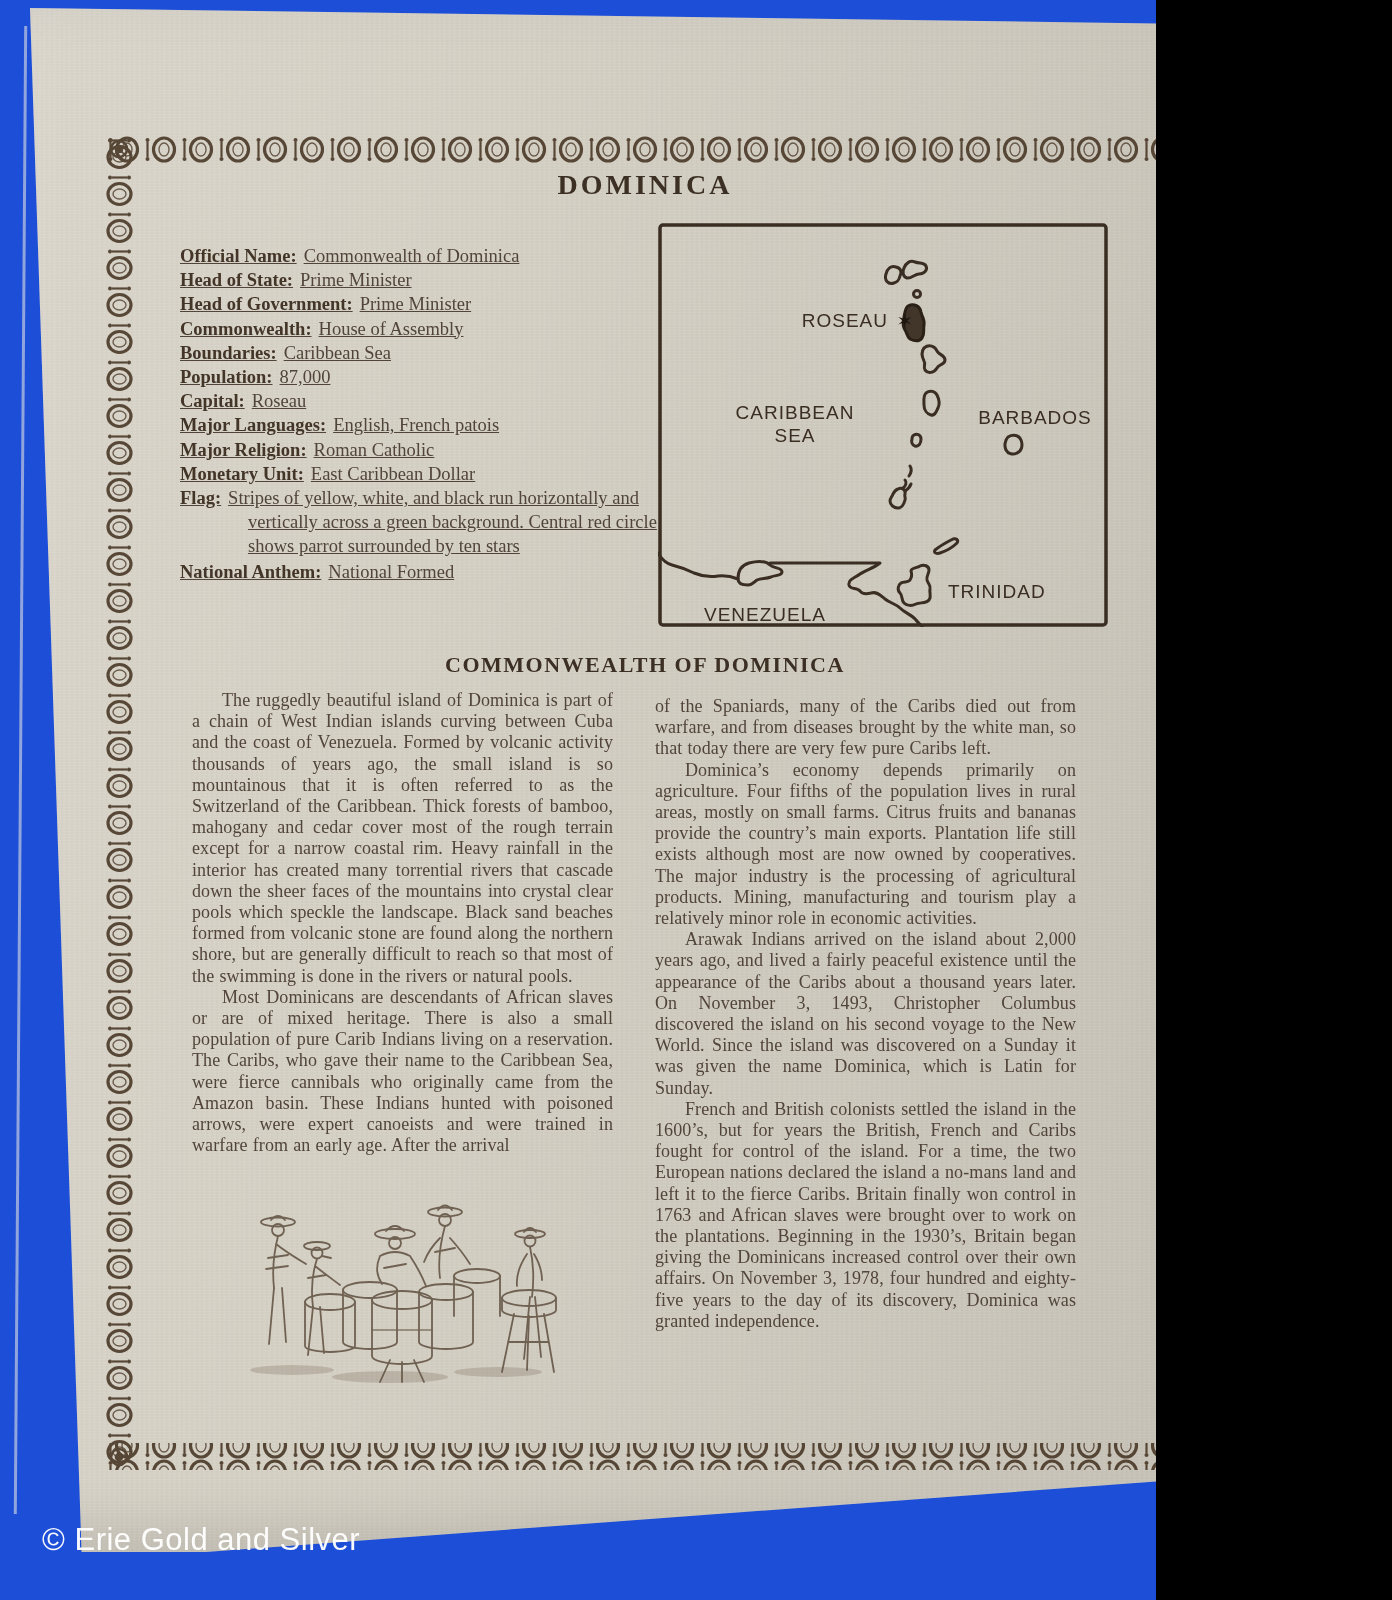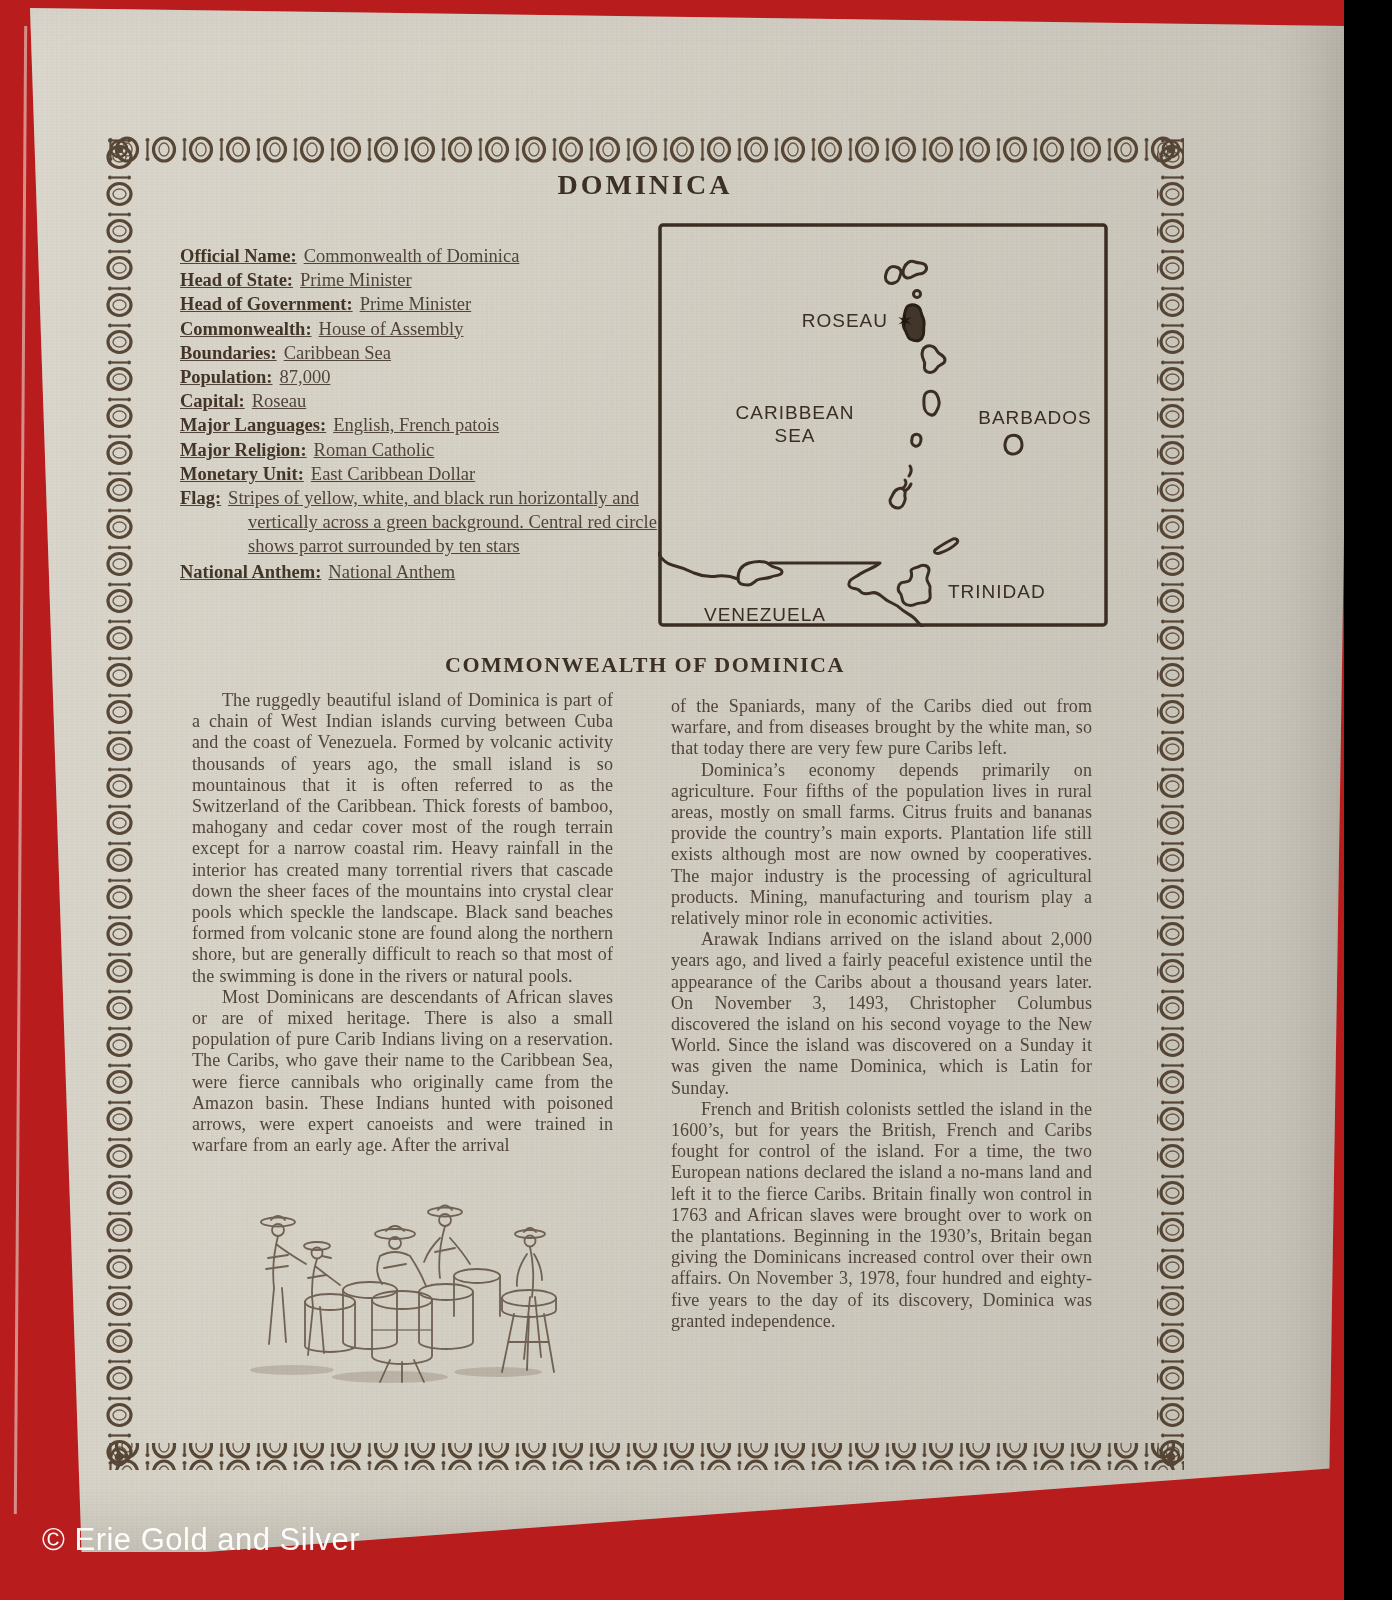--- a/index.html
+++ b/index.html
@@ -1,16 +1,16 @@
 <!DOCTYPE html>
 <html><head>
 <meta charset="utf-8">
 <style>
   html,body{margin:0;padding:0;background:#000;}
-  .stage{position:relative;width:1344px;height:1600px;background:#b91c1c;overflow:hidden;
+  .stage{position:relative;width:1156px;height:1600px;background:#1d4ed8;overflow:hidden;
          font-family:"Liberation Serif",serif;}
   
   .edge-light{position:absolute;left:19px;top:26px;width:3px;height:1488px;
               background:rgba(238,235,226,.55);transform:rotate(.4deg);}
   
   .card{position:absolute;left:26px;top:6px;width:1330px;height:1546px;
         background:
           linear-gradient(100deg, rgba(255,255,255,.10) 0%, rgba(255,255,255,0) 30%, rgba(0,0,0,.07) 88%),
           repeating-linear-gradient(0deg, rgba(255,255,255,.07) 0 1px, rgba(0,0,0,0) 1px 3px),
           repeating-linear-gradient(90deg, rgba(0,0,0,.015) 0 2px, rgba(0,0,0,0) 2px 5px),
@@ -20,21 +20,21 @@
   .frame{position:absolute;left:80px;top:130px;width:1078px;height:1334px;opacity:.92;}
   .page-title{position:absolute;left:80px;top:163px;width:1078px;margin:0;text-align:center;
         font-size:28px;font-weight:bold;letter-spacing:3px;color:#3c2f23;}
   .facts{position:absolute;left:154px;top:238px;width:478px;font-size:18.5px;line-height:24.2px;color:#51443a;text-decoration:underline;}
   .fact{padding-left:68px;text-indent:-68px;}
   .fact .label{font-weight:bold;color:#433527;margin-right:7px;}
   .fact.anthem{margin-top:1px;}
   .mapbox{position:absolute;left:632px;top:217px;width:450px;height:404px;}
   .article-heading{position:absolute;left:80px;top:646px;width:1078px;margin:0;text-align:center;
         font-size:22px;font-weight:bold;letter-spacing:1.5px;color:#3c2f23;}
-  .cols{position:absolute;left:166px;top:684px;width:900px;display:flex;gap:58px;}
+  .cols{position:absolute;left:166px;top:684px;width:900px;display:flex;gap:42px;}
   .col{width:421px;font-size:18px;line-height:21.2px;text-align:justify;color:#51443a;
        letter-spacing:.1px;word-spacing:.5px;}
   .col p{margin:0;text-indent:30px;}
   .col p.no-indent{text-indent:0;margin-top:6px;}
   .illustration{margin:26px 0 0 38px;opacity:.88;}
   .watermark{position:absolute;left:42px;top:1522px;font-family:"Liberation Sans",sans-serif;
         font-size:31px;color:rgba(255,255,255,.96);letter-spacing:.5px;}
   .maplabel{font-family:"Liberation Sans",sans-serif;letter-spacing:1px;fill:#3a2d21;}
 </style>
 </head>
@@ -85,21 +85,21 @@
       <div class="fact"><span class="label">Head of State:</span><span>Prime Minister</span></div>
       <div class="fact"><span class="label">Head of Government:</span><span>Prime Minister</span></div>
       <div class="fact"><span class="label">Commonwealth:</span><span>House of Assembly</span></div>
       <div class="fact"><span class="label">Boundaries:</span><span>Caribbean Sea</span></div>
       <div class="fact"><span class="label">Population:</span><span>87,000</span></div>
       <div class="fact"><span class="label">Capital:</span><span>Roseau</span></div>
       <div class="fact"><span class="label">Major Languages:</span><span>English, French patois</span></div>
       <div class="fact"><span class="label">Major Religion:</span><span>Roman Catholic</span></div>
       <div class="fact"><span class="label">Monetary Unit:</span><span>East Caribbean Dollar</span></div>
       <div class="fact"><span class="label">Flag:</span><span>Stripes of yellow, white, and black run horizontally and vertically across a green background. Central red circle shows parrot surrounded by ten stars</span></div>
-      <div class="fact anthem"><span class="label">National Anthem:</span><span>National Anthem</span></div>
+      <div class="fact anthem"><span class="label">National Anthem:</span><span>National Formed</span></div>
     </div>
 
     <div class="mapbox">
       <svg width="450" height="404" viewBox="0 0 450 404">
         <rect x="2" y="2" width="446" height="400" rx="3" fill="none" stroke="#3a2d21" stroke-width="3.5"></rect>
         <g fill="none" stroke="#3a2d21" stroke-width="3" stroke-linejoin="round" stroke-linecap="round">
           <path d="M236,60 c-6,2 -10,-3 -8,-9 c1,-5 5,-9 10,-7 c5,1 6,5 4,9 c-1,4 -2,6 -6,7 z"></path>
           <path d="M249,55 c-4,-1 -5,-6 -3,-10 c2,-5 6,-8 11,-6 c5,2 9,0 11,4 c2,4 -2,8 -7,8 c-4,0 -8,5 -12,4 z"></path>
           <circle cx="259" cy="71" r="3.5"></circle>
           <path d="M250,83 c6,-3 12,0 13,6 c1,5 4,8 3,13 c-1,6 1,9 -2,13 c-3,4 -8,3 -12,1 c-3,-2 -3,-6 -5,-9 c-3,-5 -2,-9 -1,-13 c1,-4 1,-9 4,-11 z" fill="#42352a" stroke="#2b2015"></path>

